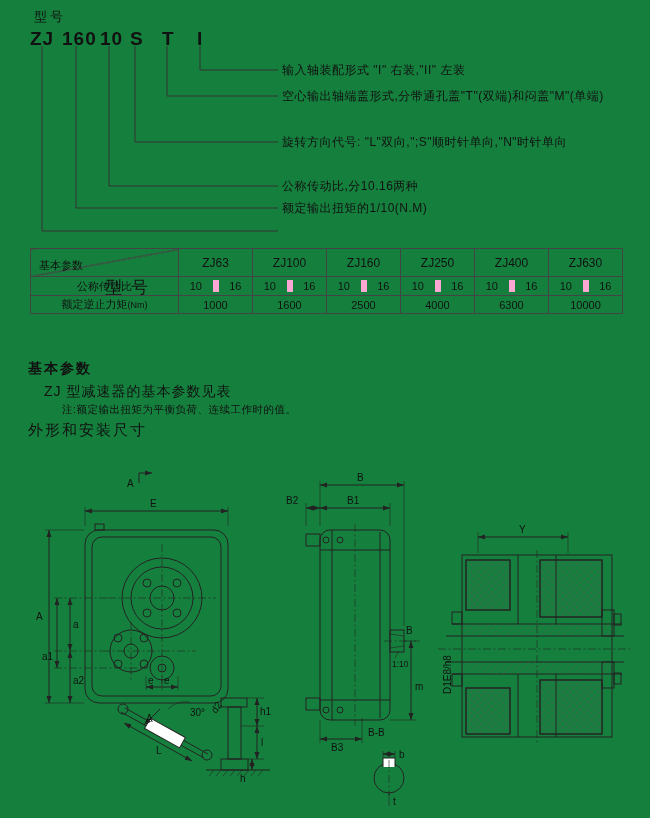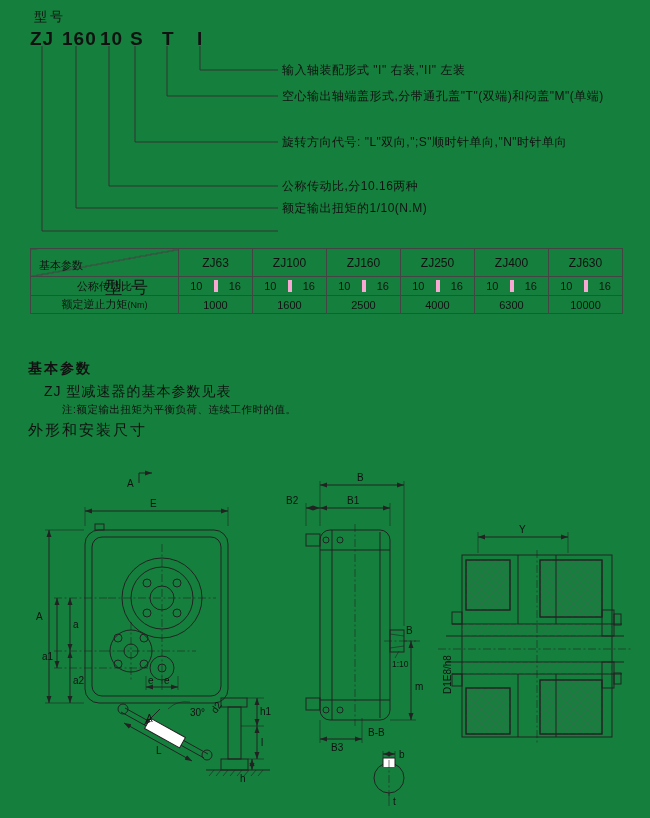--- a/index.html
+++ b/index.html
@@ -27,21 +27,21 @@
   .spec-table tr.hdr td { height:28px; font-size:12px; }
   .diag {
     position:relative;
     background:linear-gradient(to bottom right, transparent calc(50% - 0.6px), #444 calc(50% - 0.6px), #444 calc(50% + 0.6px), transparent calc(50% + 0.6px));
   }
   .diag-top { position:absolute; top:3px; right:28px; font-size:17px; letter-spacing:2px;margin-top:24px; }
   .diag-bottom { position:absolute; bottom:3px; left:8px; font-size:11px; }
   .unit { font-size:9px; }
   .split-inner { display:flex; height:18px; align-items:center; }
   .split-inner span { flex:1; }
-  .split-inner span + span { border-left:4px solid #f9a8d4; }
+  .split-inner span + span { border-left:6px solid #f9a8d4; }
 
   
   .h-basic { left:28px; top:360px; font-size:14px; font-weight:bold; letter-spacing:2px; }
   .t-basic { left:44px; top:383px; font-size:14px; letter-spacing:1px; }
   .n-basic { left:62px; top:403px; font-size:10.5px; letter-spacing:0.5px; }
   .h-dims  { left:28px; top:421px; font-size:15px; letter-spacing:2px; }
   .t-dims  { left:56px; top:446px; font-size:12px; letter-spacing:1px; }
 
   
   .drawings-svg { left:0; top:462px; }

